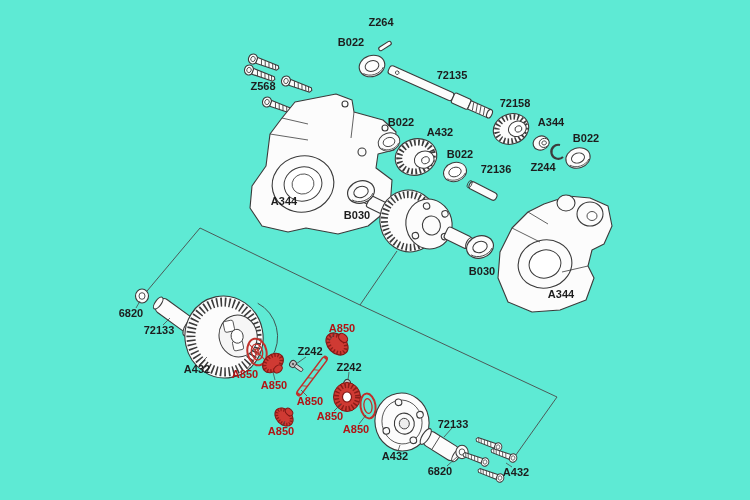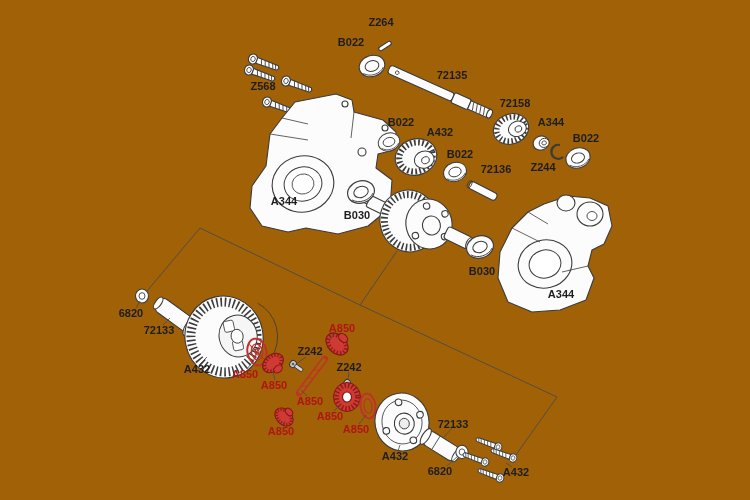--- a/index.html
+++ b/index.html
@@ -1,16 +1,16 @@
 <!DOCTYPE html>
 <html><head>
 <meta charset="utf-8">
 <style>
   html,body{margin:0;padding:0;background:#ffffff;}
-  #stage{position:relative;width:750px;height:500px;background:#a16207;overflow:hidden;}
+  #stage{position:relative;width:750px;height:500px;background:#5eead4;overflow:hidden;}
   svg{display:block;}
   .part{fill:#fcfcfc;stroke:#3b3b3b;stroke-width:1.1;stroke-linejoin:round;}
   .thin{fill:none;stroke:#3b3b3b;stroke-width:0.8;}
   .teeth{fill:none;stroke:#3b3b3b;}
   .callout{fill:none;stroke:#4a4a4a;stroke-width:0.9;}
   .leader{fill:none;stroke:#4a4a4a;stroke-width:0.8;}
   .redfill{fill:#cf3a33;stroke:#801715;stroke-width:1;}
   .redline{fill:none;stroke:#c0312b;}
   .redteeth{fill:none;stroke:#8c1d18;}
   .lbl{font-family:"Liberation Sans",sans-serif;font-weight:bold;font-size:11px;fill:#1d1d1d;text-anchor:middle;}

